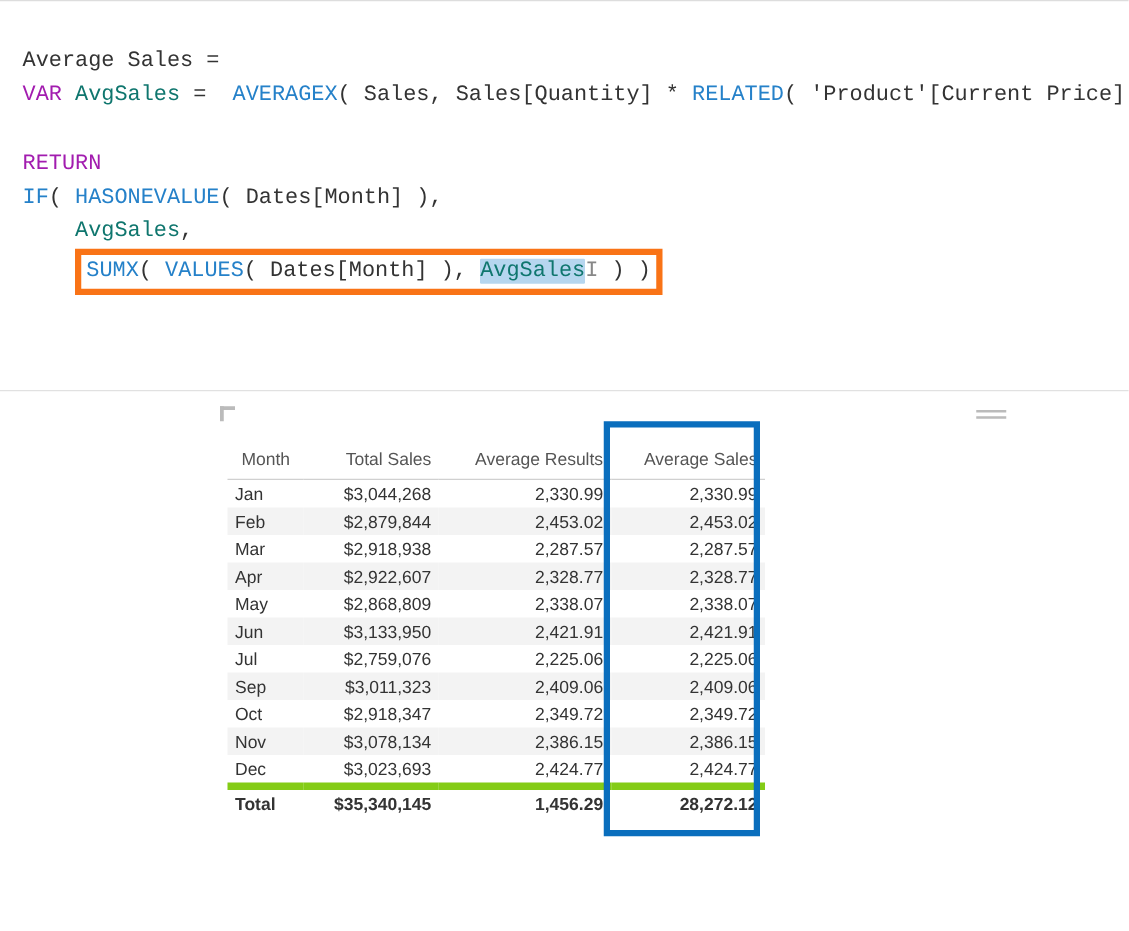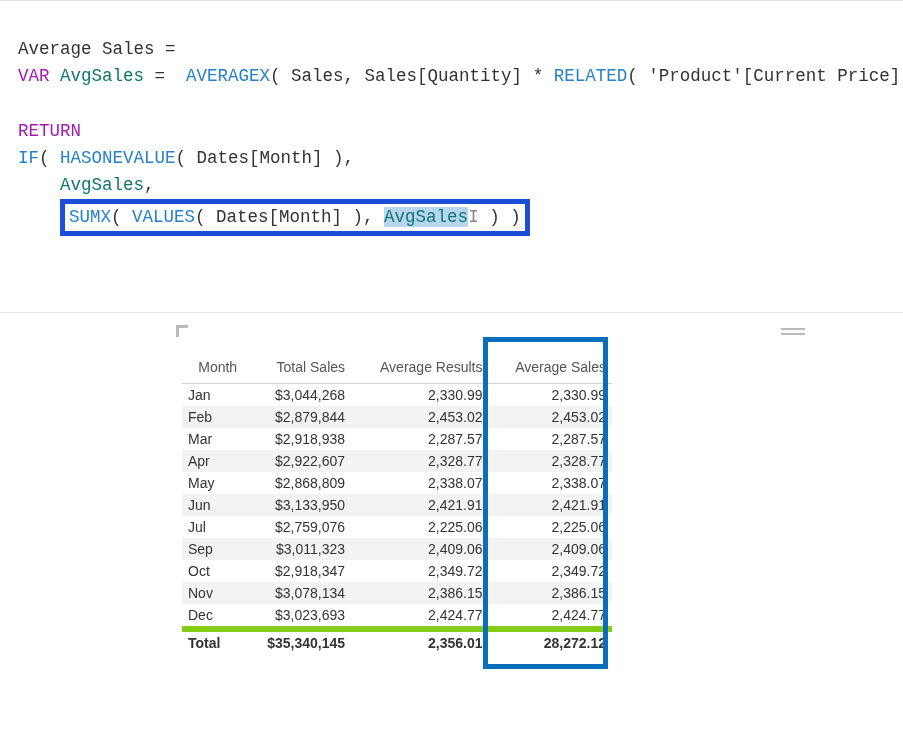--- a/index.html
+++ b/index.html
@@ -28,21 +28,21 @@
   .kw-var { color:#a21caf; }
   .kw-fn  { color:#2581c9; }
   .kw-varref { color:#0f766e; }
   .kw-op  { color:#333; }
   .highlight-sel {
     background:#b6d6ef;
     border-radius:1px;
   }
   .boxed {
     display:inline-block;
-    border:5px solid #1d4ed8;
+    border:5px solid #f97316;
     padding:0 4px;
   }
   .cursor {
     color:#888;
   }
 
   hr.sep {
     margin:60px 0 0 0;
     border:none;
     border-top:1px solid #e1e1e1;
@@ -75,21 +75,21 @@
     align-items:center; justify-content:center;
   }
   .grabber span { display:block; width:24px; height:2px; background:#bbb; }
 
   .tbl {
     font-size:14px;
     border-collapse:collapse;
     width:100%;
   }
   .tbl th {
-    text-align:right;
+    text-align:center;
     font-weight:400;
     color:#555;
     padding:18px 6px 8px 6px;
     border-bottom:1px solid #d0d0d0;
     white-space:nowrap;
   }
   .tbl th.num, .tbl td.num { text-align:right; }
   .tbl td {
     padding:3px 6px;
     white-space:nowrap;
@@ -206,21 +206,21 @@
           </tr>
           <tr>
             <td>Dec</td>
             <td class="num">$3,023,693</td>
             <td class="num">2,424.77</td>
             <td class="num">2,424.77</td>
           </tr>
           <tr class="total">
             <td>Total</td>
             <td class="num">$35,340,145</td>
-            <td class="num">2,356.01</td>
+            <td class="num">1,456.29</td>
             <td class="num">28,272.12</td>
           </tr>
         </tbody>
     </table>
 
     <div class="col-highlight" id="colhl" style="left: 300.5px; top: 6px; width: 125.5px; height: 332px; border-color: rgb(10, 110, 189);"></div>
   </div>
 </div>
 
 </body></html>

